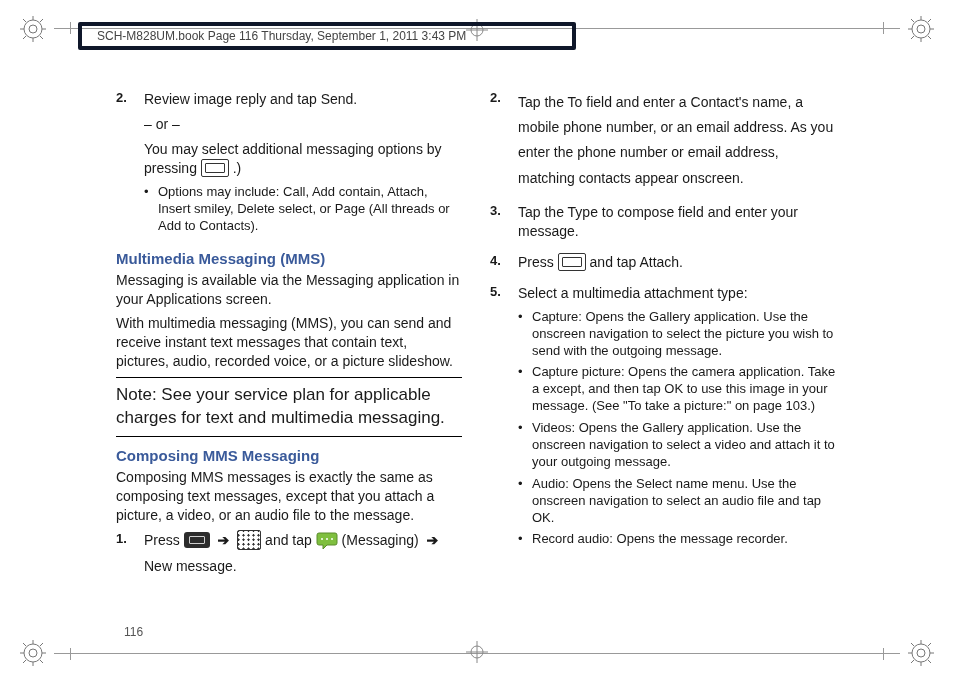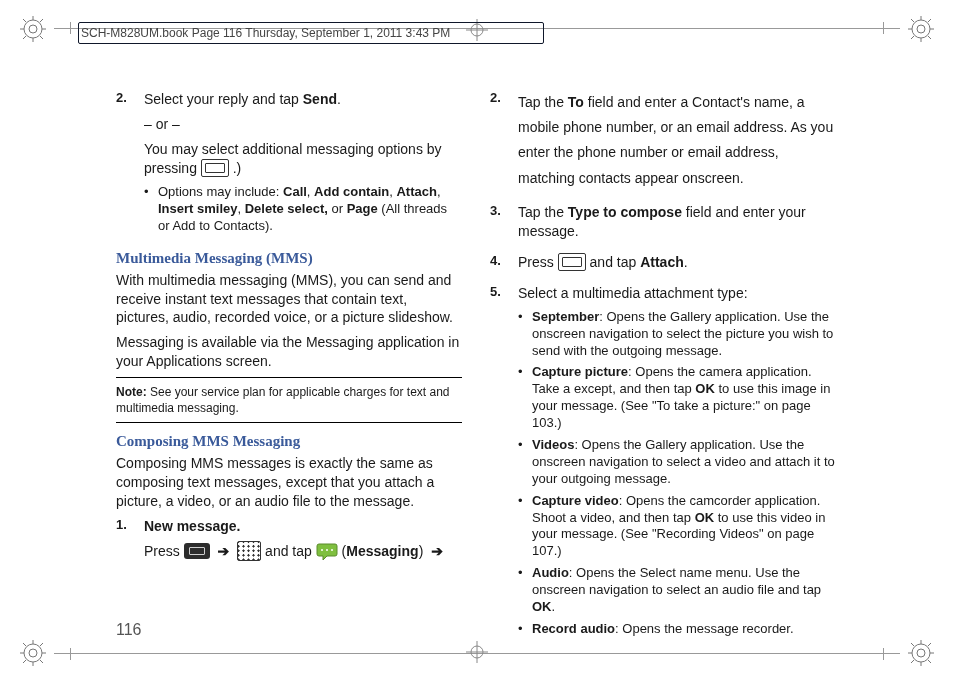--- a/index.html
+++ b/index.html
@@ -4,38 +4,38 @@
 <style>
   html,body{margin:0;padding:0;background:#fff;font-family:Arial,Helvetica,sans-serif;color:#1a1a1a}
   .page{position:relative;width:954px;height:682px;overflow:hidden}
   
   .crop{position:absolute;color:#888}
   .crop svg{display:block}
   .gear{position:absolute}
   .gear svg{display:block}
   .hbar{position:absolute;background:#999;height:1px}
   .tick{position:absolute;background:#999}
-  .header-box{position:absolute;left:78px;top:22px;width:460px;height:20px;border:1px solid #0f172a;border-radius:2px;font-size:12px;line-height:20px;padding:0 2px;color:#444}
+  .header-box{position:absolute;left:78px;top:22px;width:460px;height:20px;border:4px solid #0f172a;border-radius:2px;font-size:12px;line-height:20px;padding:0 15px;color:#444}
   
   .content{position:absolute;left:116px;top:90px;width:720px;height:540px;display:flex;gap:28px;font-size:14px}
   .col{flex:1 1 0}
   .col p{margin:0 0 6px 0;line-height:1.35}
   ol.num{list-style:none;margin:0 0 4px 0;padding:0}
   ol.num>li{display:flex;gap:10px;margin-bottom:6px}
   ol.num>li>.n{font-weight:bold;font-size:13px;min-width:18px}
   ol.num>li>.body{flex:1}
   .or{margin:4px 0 4px 0}
   ul.bul{list-style:none;margin:0;padding:0}
   ul.bul>li{position:relative;padding-left:14px;margin-bottom:5px;font-size:13px;line-height:1.3}
   ul.bul>li:before{content:"•";position:absolute;left:0;top:0}
-  h4{font-family:Liberation Serif, serif;font-weight:bold;font-size:15px;color:#3a5a9a;margin:10px 0 4px 0}
+  h4{font-family:Liberation Sans, sans-serif;font-weight:bold;font-size:15px;color:#3a5a9a;margin:10px 0 4px 0}
   .hr{border-top:1px solid #000;margin:6px 0}
-  .note{font-size:12px;line-height:1.25}
-  b{font-weight:bold}
-  .pagenum{position:absolute;left:116px;bottom:43px;font-size:16px;color:#555}
+  .note{font-size:17px;line-height:1.25}
+  b{font-weight:normal}
+  .pagenum{position:absolute;left:124px;bottom:43px;font-size:12px;color:#555}
   
   .mk{display:inline-block;vertical-align:middle;width:26px;height:16px;border:1px solid #333;border-radius:2px;background:#fff;position:relative;top:-1px}
   .mk:before{content:"";position:absolute;inset:3px 3px 3px 3px;border:1px solid #333;border-radius:1px}
   
   .hk{display:inline-block;vertical-align:middle;width:26px;height:16px;border-radius:3px;background:#2c2c2c;position:relative;top:-1px}
   .hk:before{content:"";position:absolute;left:5px;right:5px;top:4px;bottom:4px;border:1px solid #cfcfcf;border-radius:1px}
   
   .apps{display:inline-block;vertical-align:middle;width:22px;height:18px;border:1px solid #333;border-radius:2px;position:relative;top:-1px;background:
     radial-gradient(circle,#333 1px,transparent 1.2px) 3px 2px/5px 4.5px}
   
@@ -116,72 +116,72 @@
   </div>
 
   <div class="content">
 
     <div class="col">
       <ol class="num">
         <li>
           <span class="n">2.</span>
           <div class="body">
             <p>
-              <span>Select your reply and tap </span><b>Send</b><span>.</span>
+              <span>Review image reply and tap </span><b>Send</b><span>.</span>
             </p>
             <p class="or">– or –</p>
             <p>
               <span>You may select additional messaging options by pressing </span>
               <span class="mk"></span>
               <span>.)</span>
             </p>
             <ul class="bul">
               <li class="small">
                 <span>Options may include: </span><b>Call</b><span>, </span><b>Add contain</b><span>, </span><b>Attach</b><span>, </span><b>Insert smiley</b><span>, </span><b>Delete select,</b><span> or </span><b>Page</b><span> (All threads or Add to Contacts).</span>
               </li>
             </ul>
           </div>
         </li>
       </ol>
 
       <h4>Multimedia Messaging (MMS)</h4>
+      <p>Messaging is available via the Messaging application in your Applications screen.</p>
       <p>With multimedia messaging (MMS), you can send and receive instant text messages that contain text, pictures, audio, recorded voice, or a picture slideshow.</p>
-      <p>Messaging is available via the Messaging application in your Applications screen.</p>
 
       <div class="hr"></div>
       <p class="note">
         <b>Note:</b><span> See your service plan for applicable charges for text and multimedia messaging.</span>
       </p>
       <div class="hr"></div>
 
       <h4>Composing MMS Messaging</h4>
       <p>Composing MMS messages is exactly the same as composing text messages, except that you attach a picture, a video, or an audio file to the message.</p>
 
       <ol class="num">
         <li>
           <span class="n">1.</span>
           <div class="body">
-            <p><b>New message.</b></p>
             <p>
               <span>Press </span>
               <span class="hk"></span>
               <span class="arrow">➔</span>
               <span class="apps"></span>
               <span> and tap </span>
               <span class="msg">
                 <svg width="22" height="18" viewBox="0 0 22 18">
                     <path d="M3 1h16a2 2 0 0 1 2 2v8a2 2 0 0 1-2 2h-8l-4 4v-4H3a2 2 0 0 1-2-2V3a2 2 0 0 1 2-2z" fill="#7fbf3f" stroke="#5a8c2c"></path>
                     <circle cx="6" cy="7" r="1" fill="#fff"></circle>
                     <circle cx="11" cy="7" r="1" fill="#fff"></circle>
                     <circle cx="16" cy="7" r="1" fill="#fff"></circle>
                   </svg>
               </span>
               (<b>Messaging</b>)
               <span class="arrow">➔</span>
             </p>
+            <p><b>New message.</b></p>
           </div>
         </li>
       </ol>
     </div>
 
     <div class="col">
       <ol class="num">
         <li>
           <span class="n">2.</span>
           <div class="body">
@@ -206,24 +206,23 @@
               <span class="mk"></span>
               <span> and tap </span><b>Attach</b><span>.</span>
             </p>
           </div>
         </li>
         <li>
           <span class="n">5.</span>
           <div class="body">
             <p>Select a multimedia attachment type:</p>
             <ul class="bul">
-              <li class="small"><b>September</b><span>: Opens the Gallery application. Use the onscreen navigation to select the picture you wish to send with the outgoing message.</span></li>
+              <li class="small"><b>Capture</b><span>: Opens the Gallery application. Use the onscreen navigation to select the picture you wish to send with the outgoing message.</span></li>
               <li class="small"><b>Capture picture</b><span>: Opens the camera application. Take a except, and then tap </span><b>OK</b><span> to use this image in your message. (See "To take a picture:" on page 103.)</span></li>
               <li class="small"><b>Videos</b><span>: Opens the Gallery application. Use the onscreen navigation to select a video and attach it to your outgoing message.</span></li>
-              <li class="small"><b>Capture video</b><span>: Opens the camcorder application. Shoot a video, and then tap </span><b>OK</b><span> to use this video in your message. (See "Recording Videos" on page 107.)</span></li>
               <li class="small"><b>Audio</b><span>: Opens the Select name menu. Use the onscreen navigation to select an audio file and tap </span><b>OK</b><span>.</span></li>
               <li class="small"><b>Record audio</b><span>: Opens the message recorder.</span></li>
             </ul>
           </div>
         </li>
       </ol>
     </div>
   </div>
 
   <div class="pagenum">116</div>

